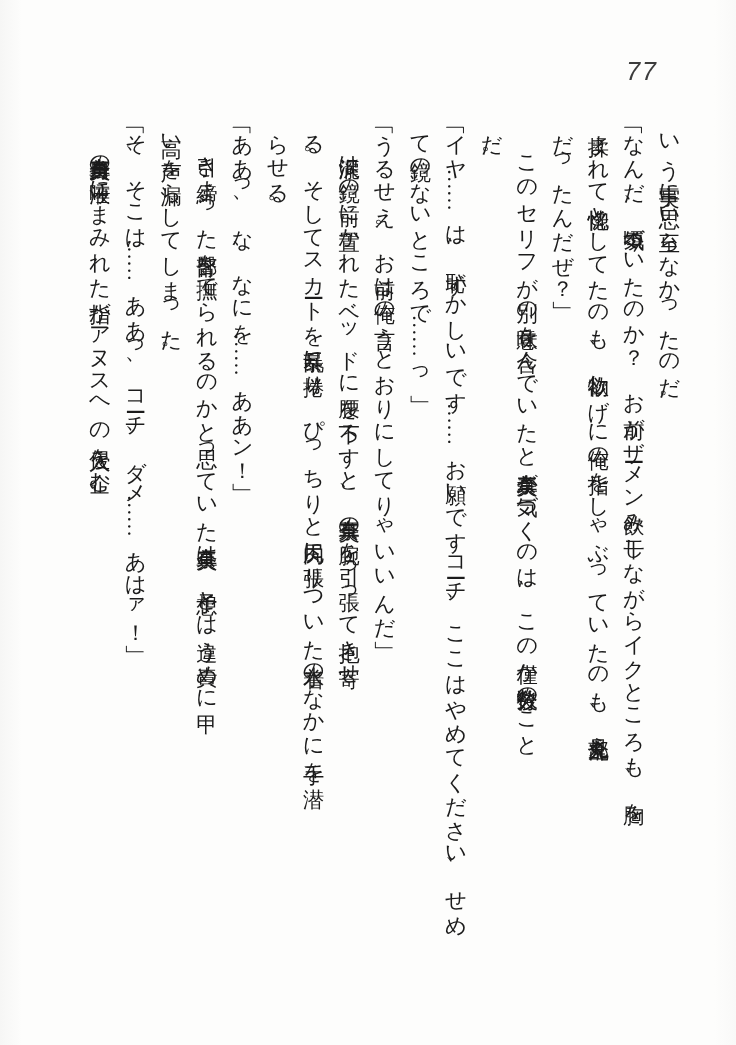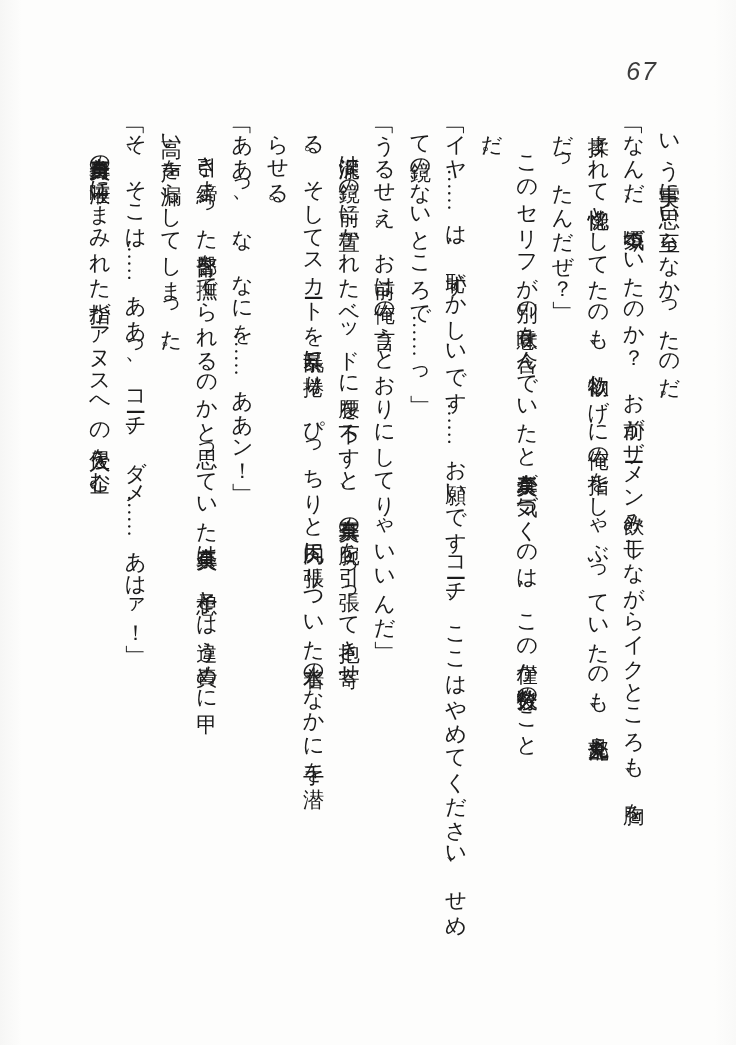--- a/index.html
+++ b/index.html
@@ -42,21 +42,21 @@
   }
   .text-column {
     white-space: nowrap;
     margin: 0;
   }
 </style>
 </head>
 <body>
 
 <div class="book-page">
-  <div class="page-number">67</div>
+  <div class="page-number">77</div>
   <div class="page-text" id="page-text">
       <div class="text-column">いう事実に思い至らなかったのだ。</div>
       <div class="text-column">「なんだ、今頃気づいたのか？　お前がザーメン飲み干しながらイクところも、胸を</div>
       <div class="text-column">揉まれて恍惚としてたのも、物欲しげに俺の指をしゃぶっていたのも、全部丸見え</div>
       <div class="text-column">だったんだぜ？」</div>
       <div class="text-column">　このセリフが別の意味を含んでいたと真奈美が気づくのは、この僅か数分後のこと</div>
       <div class="text-column">だ。</div>
       <div class="text-column">「イヤ……は、恥ずかしいです……お願いですコーチ、ここはやめてください、せめ</div>
       <div class="text-column">て鏡のないところで……っ」</div>
       <div class="text-column">「うるせえ。お前は俺の言うとおりにしてりゃいいんだ」</div>

